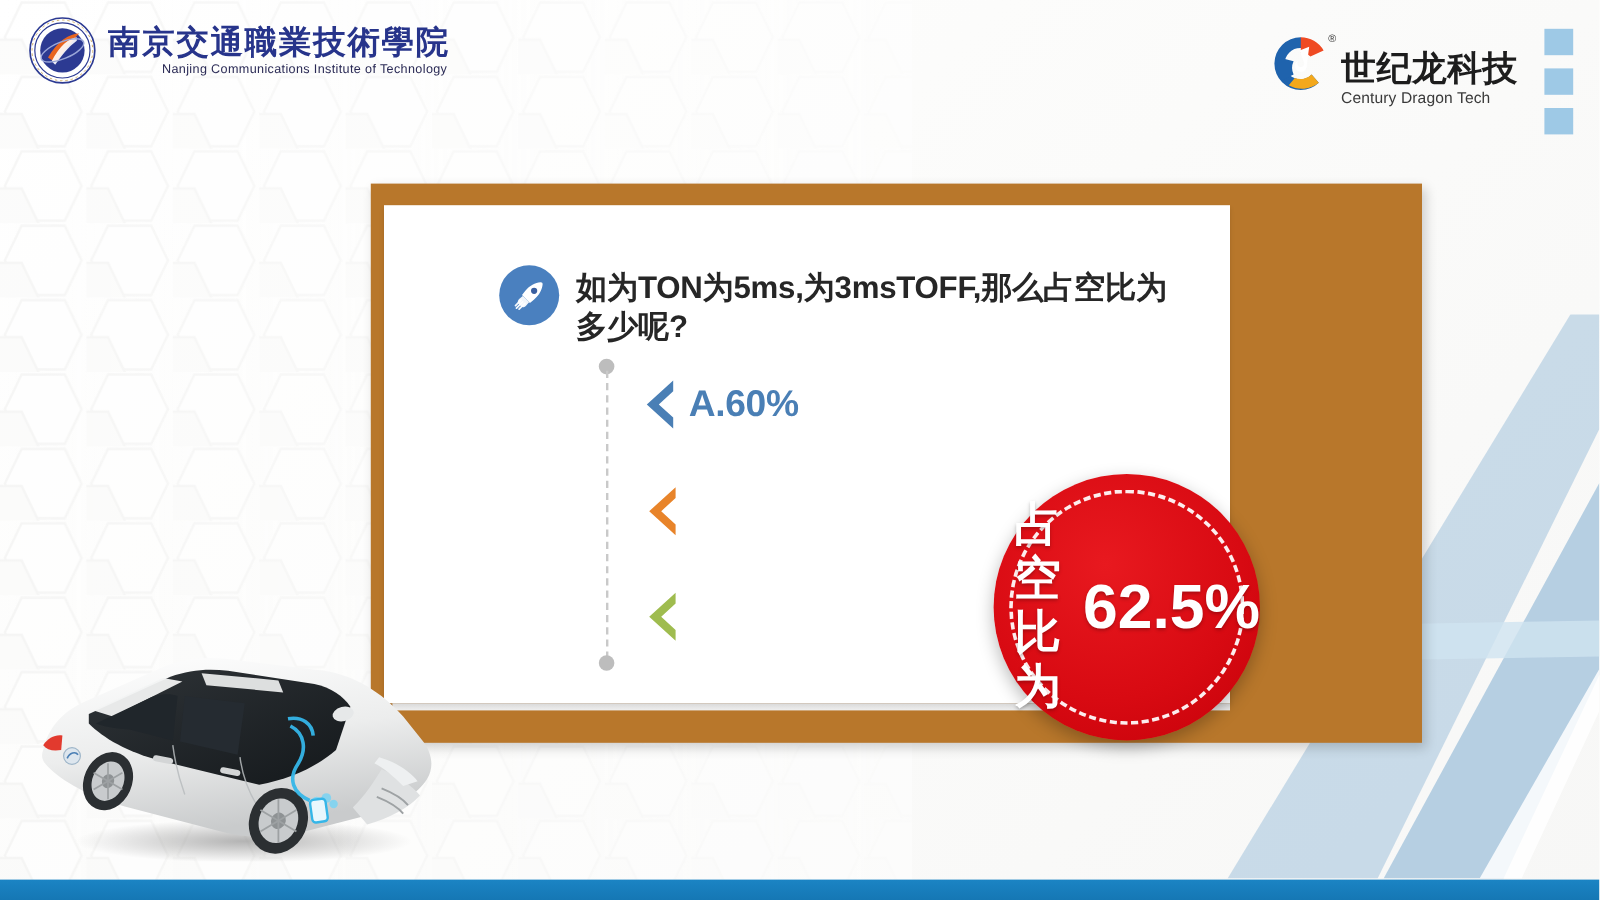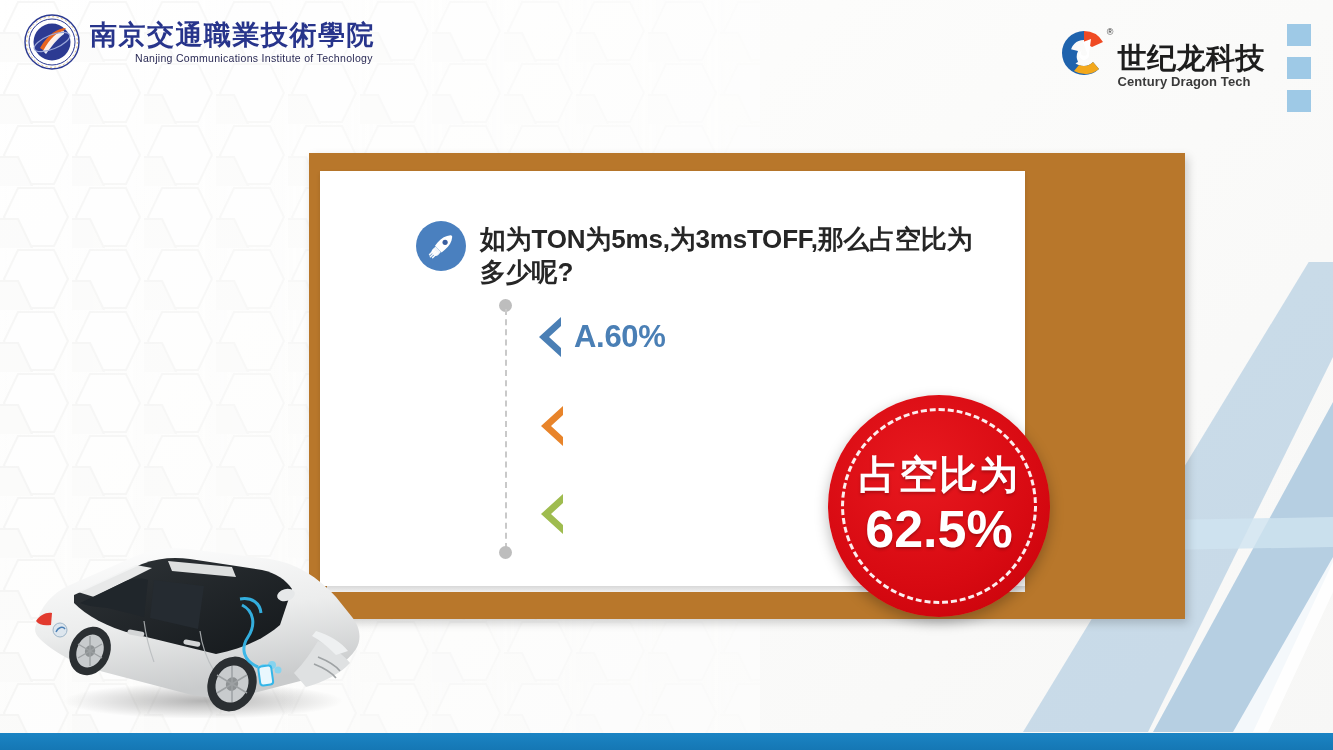--- a/index.html
+++ b/index.html
@@ -53,21 +53,21 @@
 
   #logo-right { position:absolute; right:68px; top:18px; display:flex; align-items:center; gap:9px; }
   #logo-right .cd-mark { width:50px; height:50px; flex:0 0 50px; position:relative; }
   #logo-right .cd-mark svg { display:block; }
   .reg-mark { position:absolute; right:-5px; top:-1px; font-size:9px; color:#333; }
   .cd-text { display:flex; flex-direction:column;margin-top:25px; }
   .cd-cn {
     font-family:"Liberation Sans",sans-serif;
     font-size:29px; font-weight:bold; color:#1d1d1d; letter-spacing:.5px; line-height:1.1;
   }
-  .cd-en { font-size:13px; color:#3a3a3a; letter-spacing:.1px; margin-top:-1px;font-weight:bold; }
+  .cd-en { font-size:13px; color:#3a3a3a; letter-spacing:.1px; margin-top:-1px; }
 
   #blue-squares { position:absolute; right:22px; top:24px; display:flex; flex-direction:column; gap:11px; }
   #blue-squares span { display:block; width:24px; height:22px; background:#9ec9e6; }
 
   
   #frame {
     position:absolute; left:309px; top:153px; width:876px; height:466px;
     background:#b8772b;
     box-shadow:3px 4px 9px rgba(0,0,0,.18);
   }
@@ -113,21 +113,21 @@
   #option-a { left:211px; top:143px; }
   #option-b { left:213px; top:232px; }
   #option-c { left:213px; top:320px; }
 
   
   #answer-badge {
     position:absolute; left:828px; top:395px; width:222px; height:222px;
     border-radius:50%;
     background:radial-gradient(circle at 42% 34%, #e8191f 0%, #d80a12 58%, #c40009 100%);
     box-shadow:0 5px 14px rgba(0,0,0,.28);
-    display:flex; flex-direction:column; align-items:center; justify-content:center;
+    display:flex; flex-direction:row; align-items:center; justify-content:center;
   }
   #answer-badge .ring {
     position:absolute; left:13px; top:13px; right:13px; bottom:13px;
     border:3px dashed rgba(255,255,255,.93); border-radius:50%;
   }
   #answer-badge .bt {
     position:relative; color:#fff; font-weight:bold; text-align:center;
     font-family:"Liberation Sans","DejaVu Sans",sans-serif;
     text-shadow:0 2px 3px rgba(0,0,0,.25);
   }

